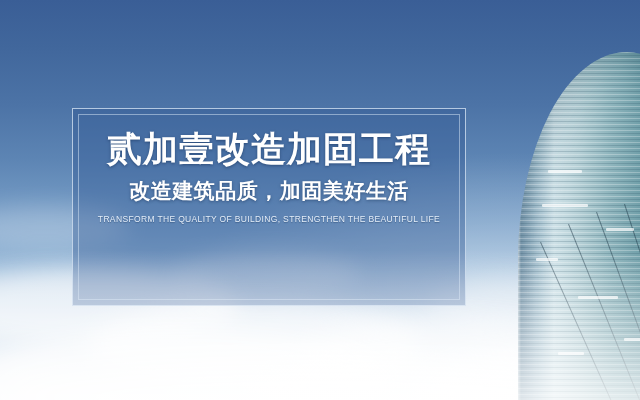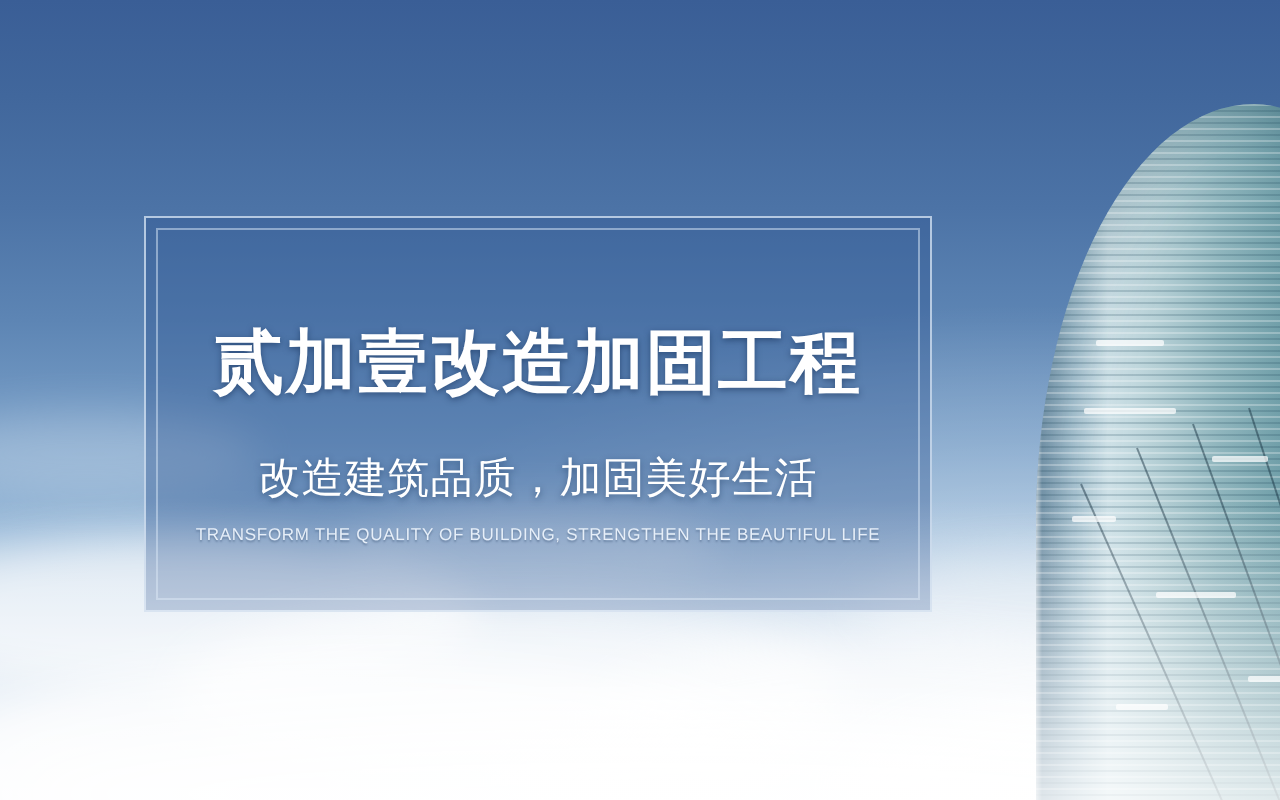--- a/index.html
+++ b/index.html
@@ -187,21 +187,21 @@
     bottom: 5px;
     border: 1px solid rgba(205,222,241,0.55);
     pointer-events: none;
   }
   .panel-content {
     position: absolute;
     inset: 0;
     display: flex;
     flex-direction: column;
     align-items: center;
-    justify-content: center;
+    justify-content: flex-start;
     padding-top: 22px;
     box-sizing: border-box;
   }
 
   .title-main {
     font-family: "DejaVu Sans", "Liberation Sans", sans-serif;
     font-size: 35px;
     font-weight: bold;
     color: #ffffff;
     letter-spacing: 1px;
@@ -216,24 +216,24 @@
     font-size: 16px;
     font-weight: normal;
     color: #f2f7fc;
     letter-spacing: 6px;
     text-indent: 6px;
     white-space: nowrap;
     text-shadow: 0 1px 2px rgba(18,44,82,0.45);
   }
 
   .title-slogan {
-    margin-top: 24px;
+    margin-top: 8px;
     font-family: "DejaVu Sans", "Liberation Sans", sans-serif;
     font-size: 21px;
-    font-weight: normal;
+    font-weight: bold;
     color: #ffffff;
     letter-spacing: 0.5px;
     white-space: nowrap;
     text-shadow: 0 1px 3px rgba(18,44,82,0.5);
   }
 
   .title-en {
     margin-top: 9px;
     font-family: "Liberation Sans", "DejaVu Sans", sans-serif;
     font-size: 8.5px;

